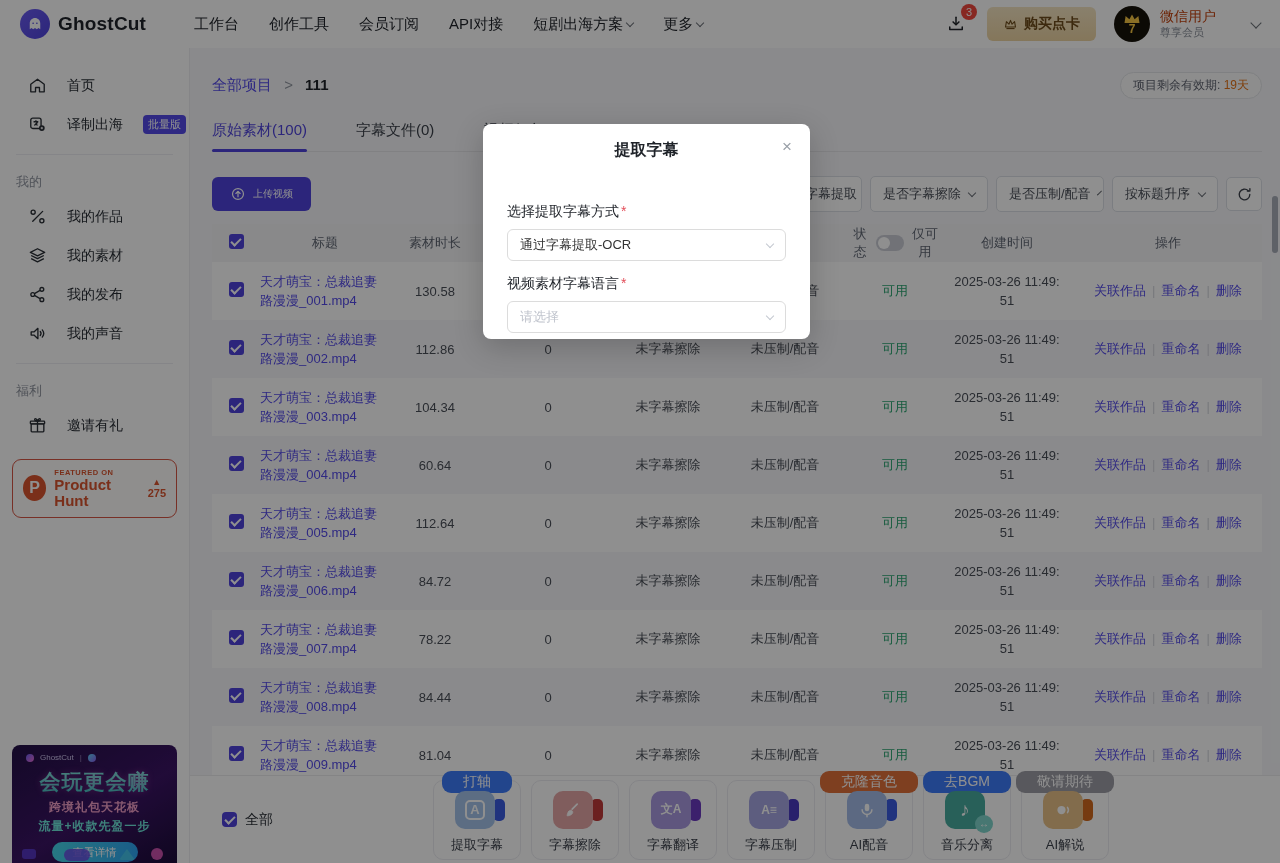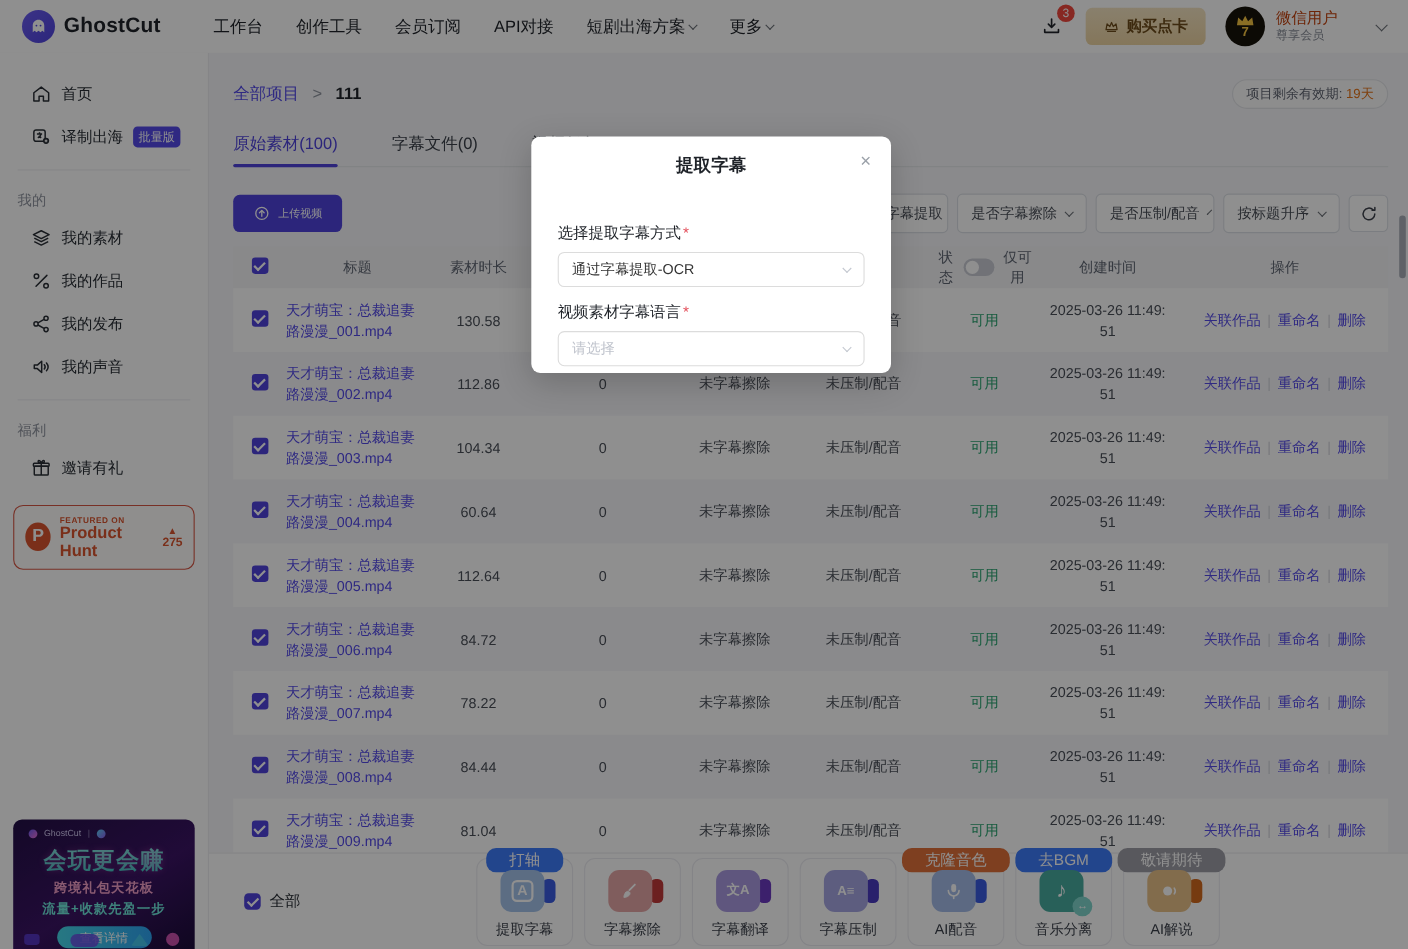--- a/index.html
+++ b/index.html
@@ -20,21 +20,21 @@
   .avatar { width:36px; height:36px; border-radius:50%; background:#17120a; display:flex; flex-direction:column; align-items:center; justify-content:center; position:relative; }
   .avatar .lvl { color:#f5c542; font-size:12px; font-weight:bold; margin-top:-2px; }
   .user-meta { line-height:1.25; }
   .user-name { font-size:14px; color:#c2410c; font-weight:500; }
   .user-tier { font-size:11px; color:#8a8f99; }
   .chev { width:8px; height:8px; border-right:1.6px solid #6b7077; border-bottom:1.6px solid #6b7077; transform:rotate(45deg); display:inline-block; margin-top:-3px; }
   .chev.small { width:6px; height:6px; }
 
   
   .sidebar { position:absolute; top:48px; left:0; bottom:0; width:190px; background:#ffffff; border-right:1px solid #ededf0; padding:18px 0 0; z-index:5; }
-  .side-item { display:flex; align-items:center; gap:9px; padding:10px 0 10px 28px; font-size:14px; color:#2a2f36; cursor:pointer; }
+  .side-item { display:flex; align-items:center; gap:20px; padding:10px 0 10px 28px; font-size:14px; color:#2a2f36; cursor:pointer; }
   .side-item svg { flex:none; }
   .side-badge { background:#544ae8; color:#fff; font-size:11px; padding:2px 5px; border-radius:4px; }
   .side-divider { height:1px; background:#eeeef2; margin:10px 16px; }
   .side-section { padding:8px 0 6px 16px; font-size:13px; color:#9095a0; }
   .ph-badge { margin:14px 12px 0; border:1px solid #d65745; border-radius:9px; background:#fffdfb; display:flex; align-items:center; gap:8px; padding:8px 10px; cursor:pointer; }
   .ph-p { width:26px; height:26px; border-radius:50%; background:#da552f; color:#fff; font-weight:bold; font-size:16px; display:flex; align-items:center; justify-content:center; }
   .ph-feat { font-size:7.5px; letter-spacing:.5px; color:#da552f; font-weight:bold; }
   .ph-name { font-size:15px; color:#da552f; font-weight:bold; line-height:1.05; }
   .ph-vote { margin-left:auto; text-align:center; color:#da552f; }
   .ph-vote .tri { font-size:9px; line-height:1; }
@@ -196,34 +196,34 @@
         <path d="M7 8.5h6M10 6.5v2M8 13c1.5-.7 3.5-2.5 4-4.5M12 13c-1-.5-2-1.5-2.5-2.5"></path>
         <circle cx="17.5" cy="16.5" r="3.6" fill="#2a2f36" stroke="none"></circle>
         <path d="M16 16.5h3M17.5 15v3" stroke="#fff" stroke-width="1.2"></path>
       </svg>
     <span>译制出海</span>
     <span class="side-badge">批量版</span>
   </div>
   <div class="side-divider"></div>
   <div class="side-section">我的</div>
   <div class="side-item">
+    <svg width="19" height="19" viewBox="0 0 24 24" fill="none" stroke="#2a2f36" stroke-width="1.7" stroke-linecap="round">
+        <path d="M18.5 5.5 6 18"></path>
+        <circle cx="6.5" cy="6.5" r="2.6"></circle>
+        <circle cx="17.5" cy="17.5" r="2.6"></circle>
+      </svg>
+    <span>我的作品</span>
+  </div>
+  <div class="side-item">
     <svg width="19" height="19" viewBox="0 0 24 24" fill="none" stroke="#2a2f36" stroke-width="1.7" stroke-linejoin="round">
         <path d="M12 3.5 21 8l-9 4.5L3 8Z"></path>
         <path d="M4 12l8 4 8-4"></path>
         <path d="M4 16l8 4 8-4"></path>
       </svg>
     <span>我的素材</span>
-  </div>
-  <div class="side-item">
-    <svg width="19" height="19" viewBox="0 0 24 24" fill="none" stroke="#2a2f36" stroke-width="1.7" stroke-linecap="round">
-        <path d="M18.5 5.5 6 18"></path>
-        <circle cx="6.5" cy="6.5" r="2.6"></circle>
-        <circle cx="17.5" cy="17.5" r="2.6"></circle>
-      </svg>
-    <span>我的作品</span>
   </div>
   <div class="side-item">
     <svg width="19" height="19" viewBox="0 0 24 24" fill="none" stroke="#2a2f36" stroke-width="1.7">
         <circle cx="6" cy="12" r="2.4"></circle>
         <circle cx="17.5" cy="5.5" r="2.4"></circle>
         <circle cx="17.5" cy="18.5" r="2.4"></circle>
         <path d="M8.2 10.8l7-4M8.2 13.2l7 4"></path>
       </svg>
     <span>我的发布</span>
   </div>

